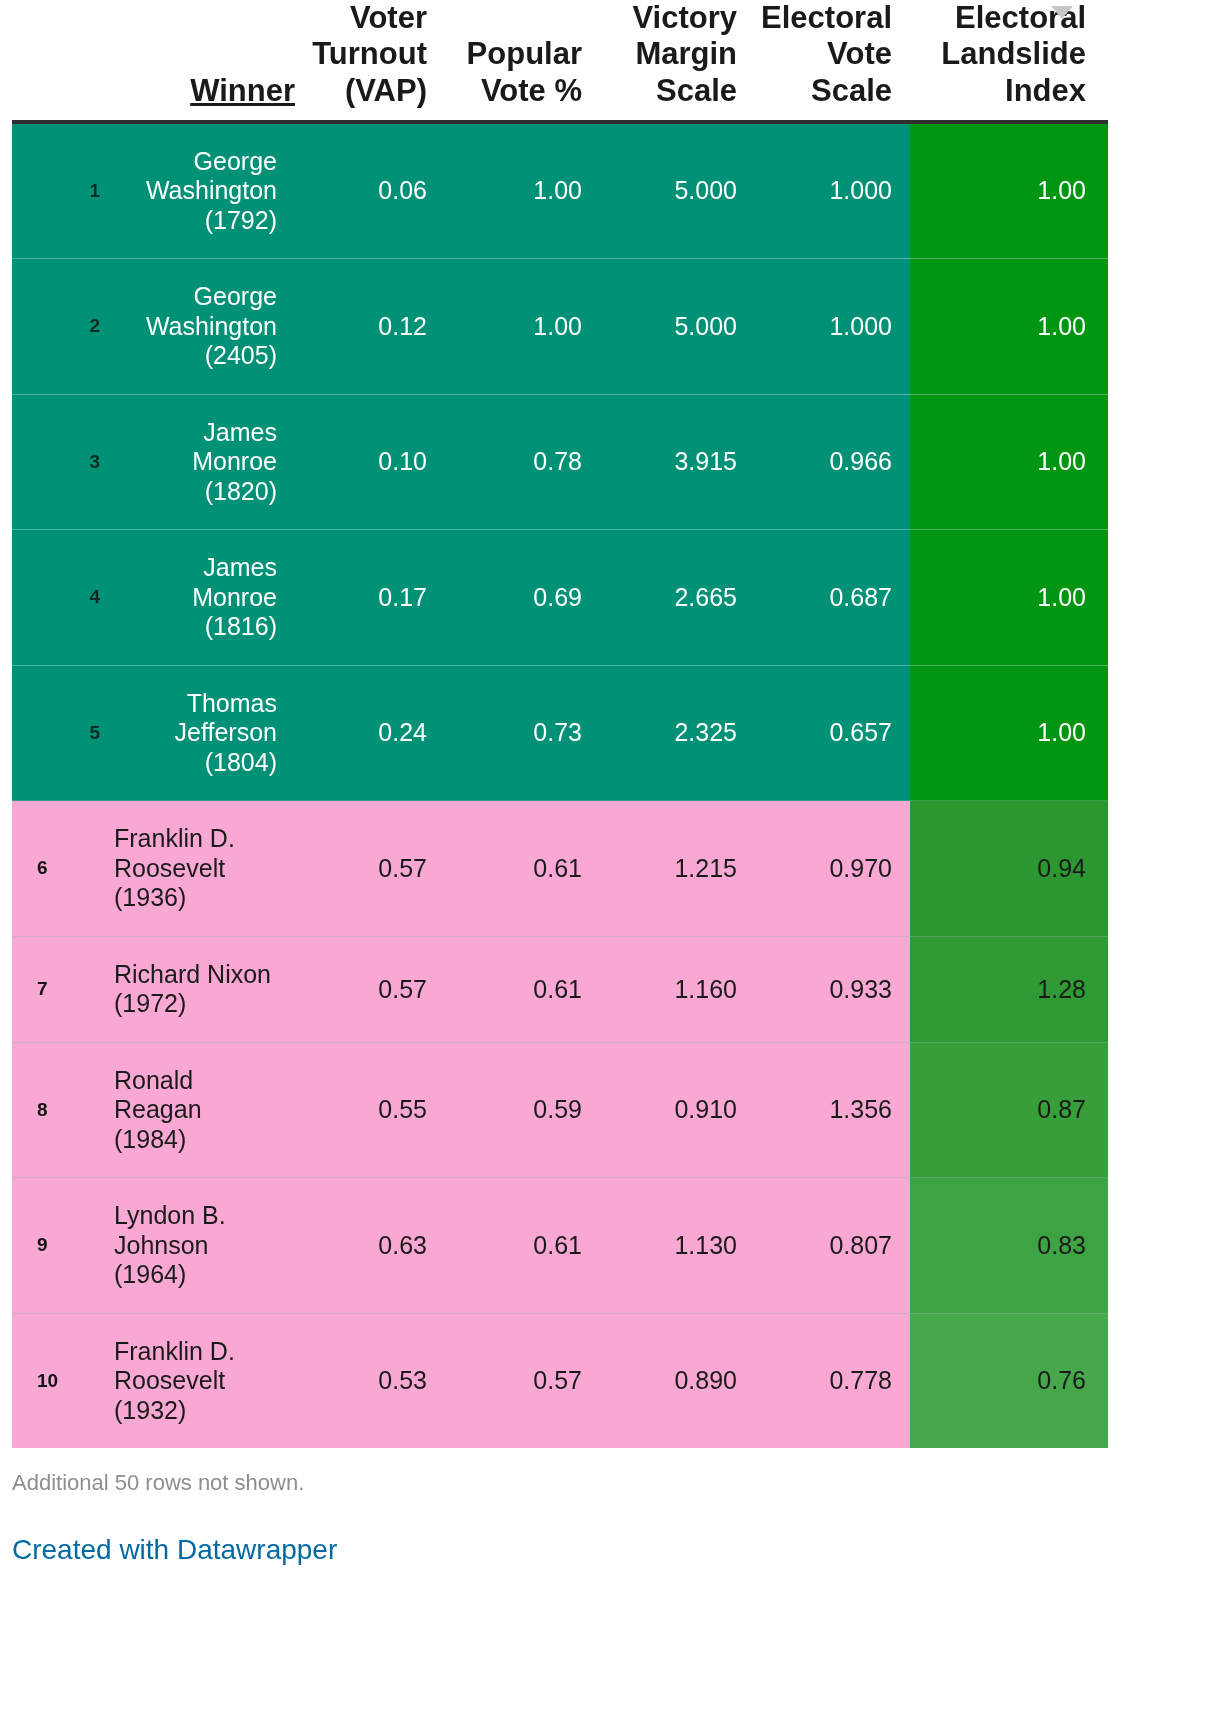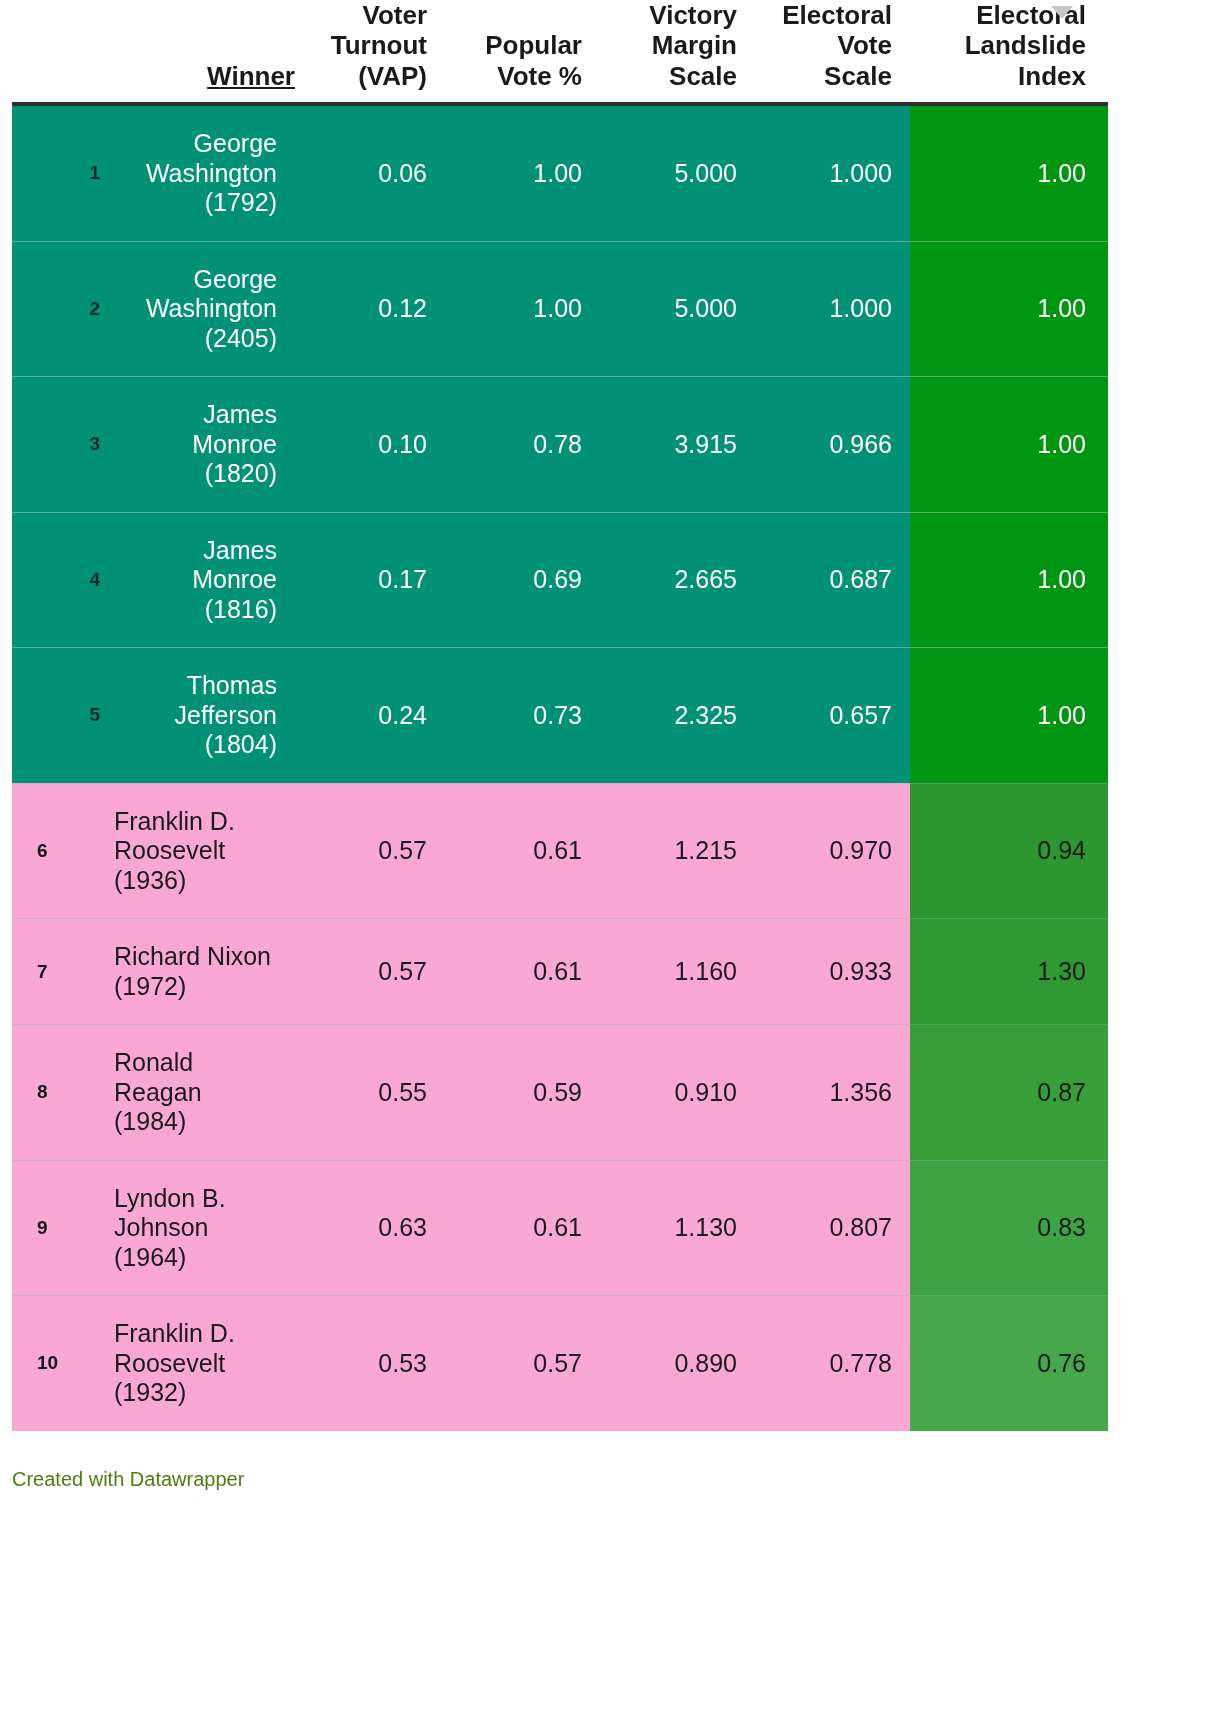--- a/index.html
+++ b/index.html
@@ -32,21 +32,21 @@
   col.c-winner{width:195px;}
   col.c-turnout{width:150px;}
   col.c-popular{width:155px;}
   col.c-margin{width:155px;}
   col.c-evs   {width:155px;}
   col.c-eli   {width:198px;}
 
   
   thead th{
     vertical-align:bottom;
-    font-size:26px;
+    font-size:31px;
     font-weight:bold;
     color:#1a1a1a;
     line-height:1.17;
     padding:0 0 11px 0;
     background:#ffffff;
     border-bottom:4px solid #2e2e2e;
     position:relative;
   }
   thead th.h-rank{border-bottom:4px solid #2e2e2e;}
   thead th.h-winner{text-align:right;padding-left:14px;text-decoration:underline;}
@@ -107,22 +107,22 @@
 
   
   .note{
     margin-top:22px;
     font-size:22px;
     color:#8e8e8e;
     line-height:1.2;
   }
   .credit{
     margin-top:36px;
-    font-size:20px;
-    color:#4d7c0f;
+    font-size:28px;
+    color:#0369a1;
     line-height:1.2;
   }
 </style>
 </head>
 <body>
 
 <div class="wrap">
 
   <table class="dw">
     <colgroup>
@@ -224,21 +224,21 @@
           <td class="num">0.970</td>
           <td class="eli" style="background: rgb(44, 150, 49);">0.94</td>
         </tr>
         <tr class="band-light">
           <td class="rank">7</td>
           <td class="winner">Richard Nixon (1972)</td>
           <td class="num">0.57</td>
           <td class="num">0.61</td>
           <td class="num">1.160</td>
           <td class="num">0.933</td>
-          <td class="eli" style="background: rgb(47, 154, 52);">1.30</td>
+          <td class="eli" style="background: rgb(47, 154, 52);">1.28</td>
         </tr>
         <tr class="band-light">
           <td class="rank">8</td>
           <td class="winner">Ronald Reagan (1984)</td>
           <td class="num">0.55</td>
           <td class="num">0.59</td>
           <td class="num">0.910</td>
           <td class="num">1.356</td>
           <td class="eli" style="background: rgb(54, 159, 58);">0.87</td>
         </tr>
@@ -256,15 +256,16 @@
           <td class="winner">Franklin D. Roosevelt (1932)</td>
           <td class="num">0.53</td>
           <td class="num">0.57</td>
           <td class="num">0.890</td>
           <td class="num">0.778</td>
           <td class="eli" style="background: rgb(70, 168, 74);">0.76</td>
         </tr>
       </tbody>
   </table>
 
+  <div class="note">Additional 50 rows not shown.</div>
   <div class="credit">Created with Datawrapper</div>
 
 </div>
 
 </body></html>

